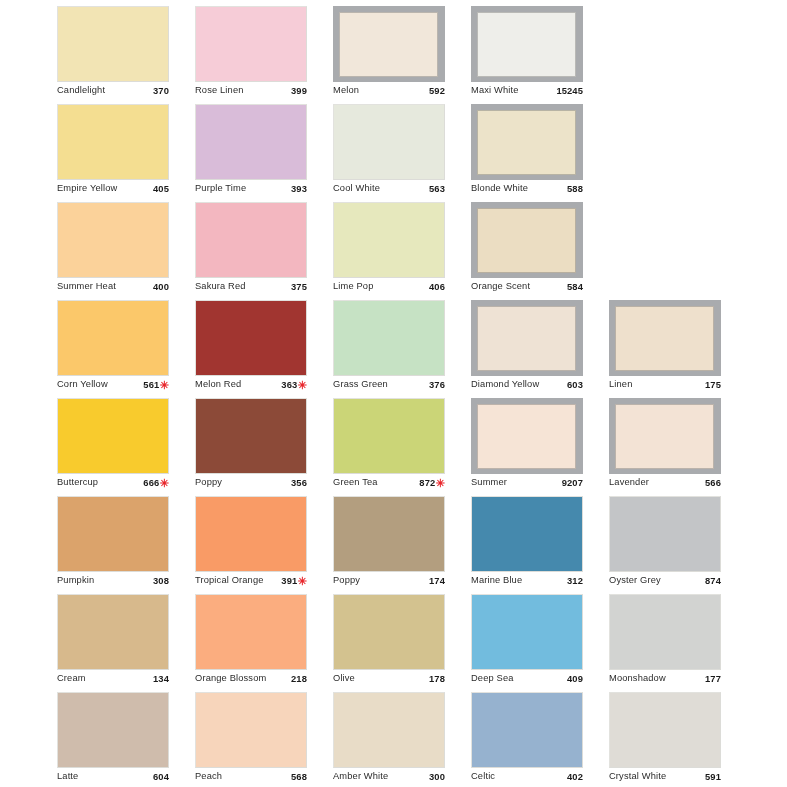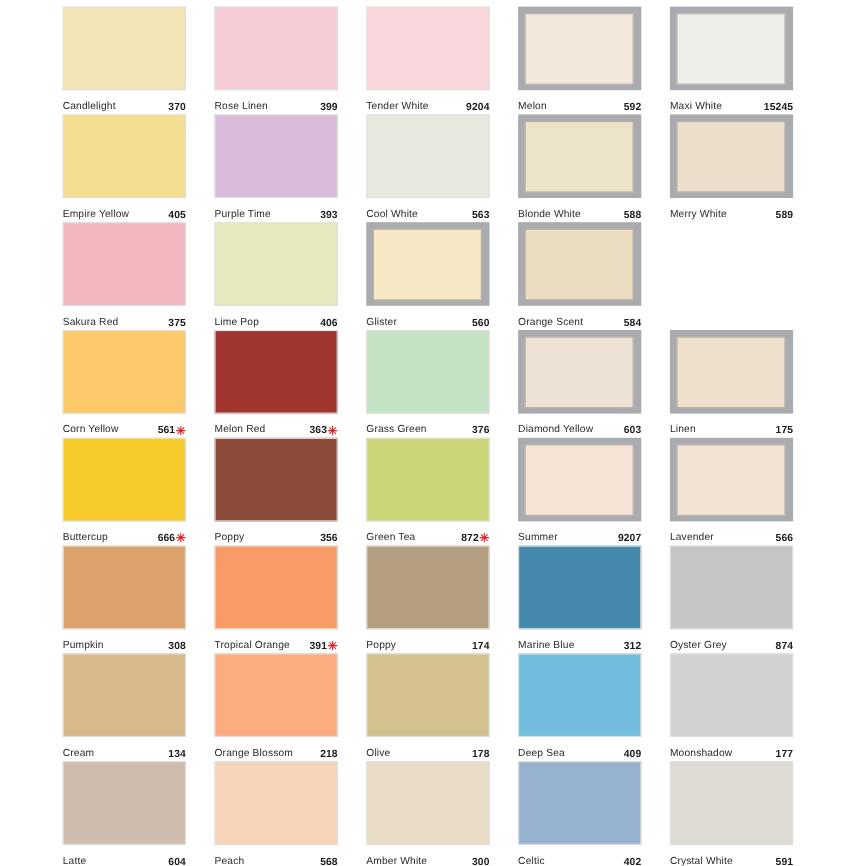--- a/index.html
+++ b/index.html
@@ -63,21 +63,21 @@
     width: 112px;
     height: 76px;
     box-sizing: border-box;
     border: 1px solid #dcdcd8;
     border-top-color: #e2e2de;
     border-left-color: #e2e2de;
   }
 
   .chip-label {
     display: flex;
-    align-items: center;
+    align-items: flex-end;
     justify-content: space-between;
     width: 112px;
     height: 15px;
     padding-top: 14px;
     box-sizing: border-box;
   }
   .chip-name {
     font-size: 9.3px;
     color: #2b2b2b;
     letter-spacing: 0.15px;
@@ -128,31 +128,20 @@
           <div class="chip-label">
             <span class="chip-name">Rose Linen</span>
             <span class="chip-code-wrap">
               <span class="chip-code">399</span>
             </span>
           </div>
         </div>
       </div>
       <div class="swatch-cell">
         <div class="swatch-inner">
-          <div class="chip-plain" style="background: rgb(249, 215, 220);"></div>
-          <div class="chip-label">
-            <span class="chip-name">Tender White</span>
-            <span class="chip-code-wrap">
-              <span class="chip-code">9204</span>
-            </span>
-          </div>
-        </div>
-      </div>
-      <div class="swatch-cell">
-        <div class="swatch-inner">
           <div class="chip-frame" style="background: rgb(169, 171, 174);">
             <div class="chip" style="background: rgb(241, 231, 218);"></div>
           </div>
           <div class="chip-label">
             <span class="chip-name">Melon</span>
             <span class="chip-code-wrap">
               <span class="chip-code">592</span>
             </span>
           </div>
         </div>
@@ -211,66 +200,51 @@
             <div class="chip" style="background: rgb(236, 227, 201);"></div>
           </div>
           <div class="chip-label">
             <span class="chip-name">Blonde White</span>
             <span class="chip-code-wrap">
               <span class="chip-code">588</span>
             </span>
           </div>
         </div>
       </div>
-      <div class="swatch-cell">
-        <div class="swatch-inner">
-          <div class="chip-frame" style="background: rgb(169, 171, 174);">
-            <div class="chip" style="background: rgb(235, 223, 204);"></div>
-          </div>
-          <div class="chip-label">
-            <span class="chip-name">Merry White</span>
-            <span class="chip-code-wrap">
-              <span class="chip-code">589</span>
-            </span>
-          </div>
-        </div>
-      </div>
-    </div>
-    <div class="swatch-row">
+    </div>
+    <div class="swatch-row">
+      <div class="swatch-cell">
+        <div class="swatch-inner">
+          <div class="chip-plain" style="background: rgb(251, 210, 154);"></div>
+          <div class="chip-label">
+            <span class="chip-name">Summer Heat</span>
+            <span class="chip-code-wrap">
+              <span class="chip-code">400</span>
+            </span>
+          </div>
+        </div>
+      </div>
       <div class="swatch-cell">
         <div class="swatch-inner">
           <div class="chip-plain" style="background: rgb(243, 183, 192);"></div>
           <div class="chip-label">
             <span class="chip-name">Sakura Red</span>
             <span class="chip-code-wrap">
               <span class="chip-code">375</span>
             </span>
           </div>
         </div>
       </div>
       <div class="swatch-cell">
         <div class="swatch-inner">
           <div class="chip-plain" style="background: rgb(230, 232, 189);"></div>
           <div class="chip-label">
             <span class="chip-name">Lime Pop</span>
             <span class="chip-code-wrap">
               <span class="chip-code">406</span>
-            </span>
-          </div>
-        </div>
-      </div>
-      <div class="swatch-cell">
-        <div class="swatch-inner">
-          <div class="chip-frame" style="background: rgb(169, 171, 174);">
-            <div class="chip" style="background: rgb(246, 230, 196);"></div>
-          </div>
-          <div class="chip-label">
-            <span class="chip-name">Glister</span>
-            <span class="chip-code-wrap">
-              <span class="chip-code">560</span>
             </span>
           </div>
         </div>
       </div>
       <div class="swatch-cell">
         <div class="swatch-inner">
           <div class="chip-frame" style="background: rgb(169, 171, 174);">
             <div class="chip" style="background: rgb(235, 221, 194);"></div>
           </div>
           <div class="chip-label">

